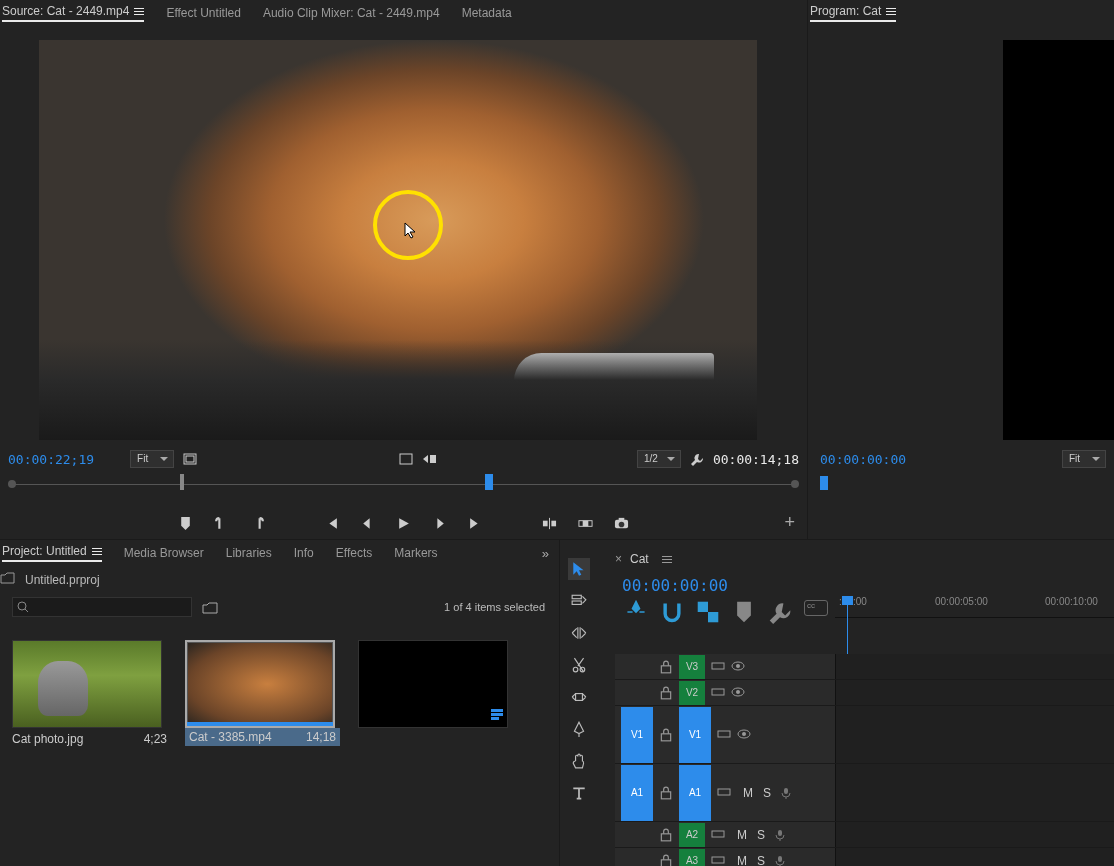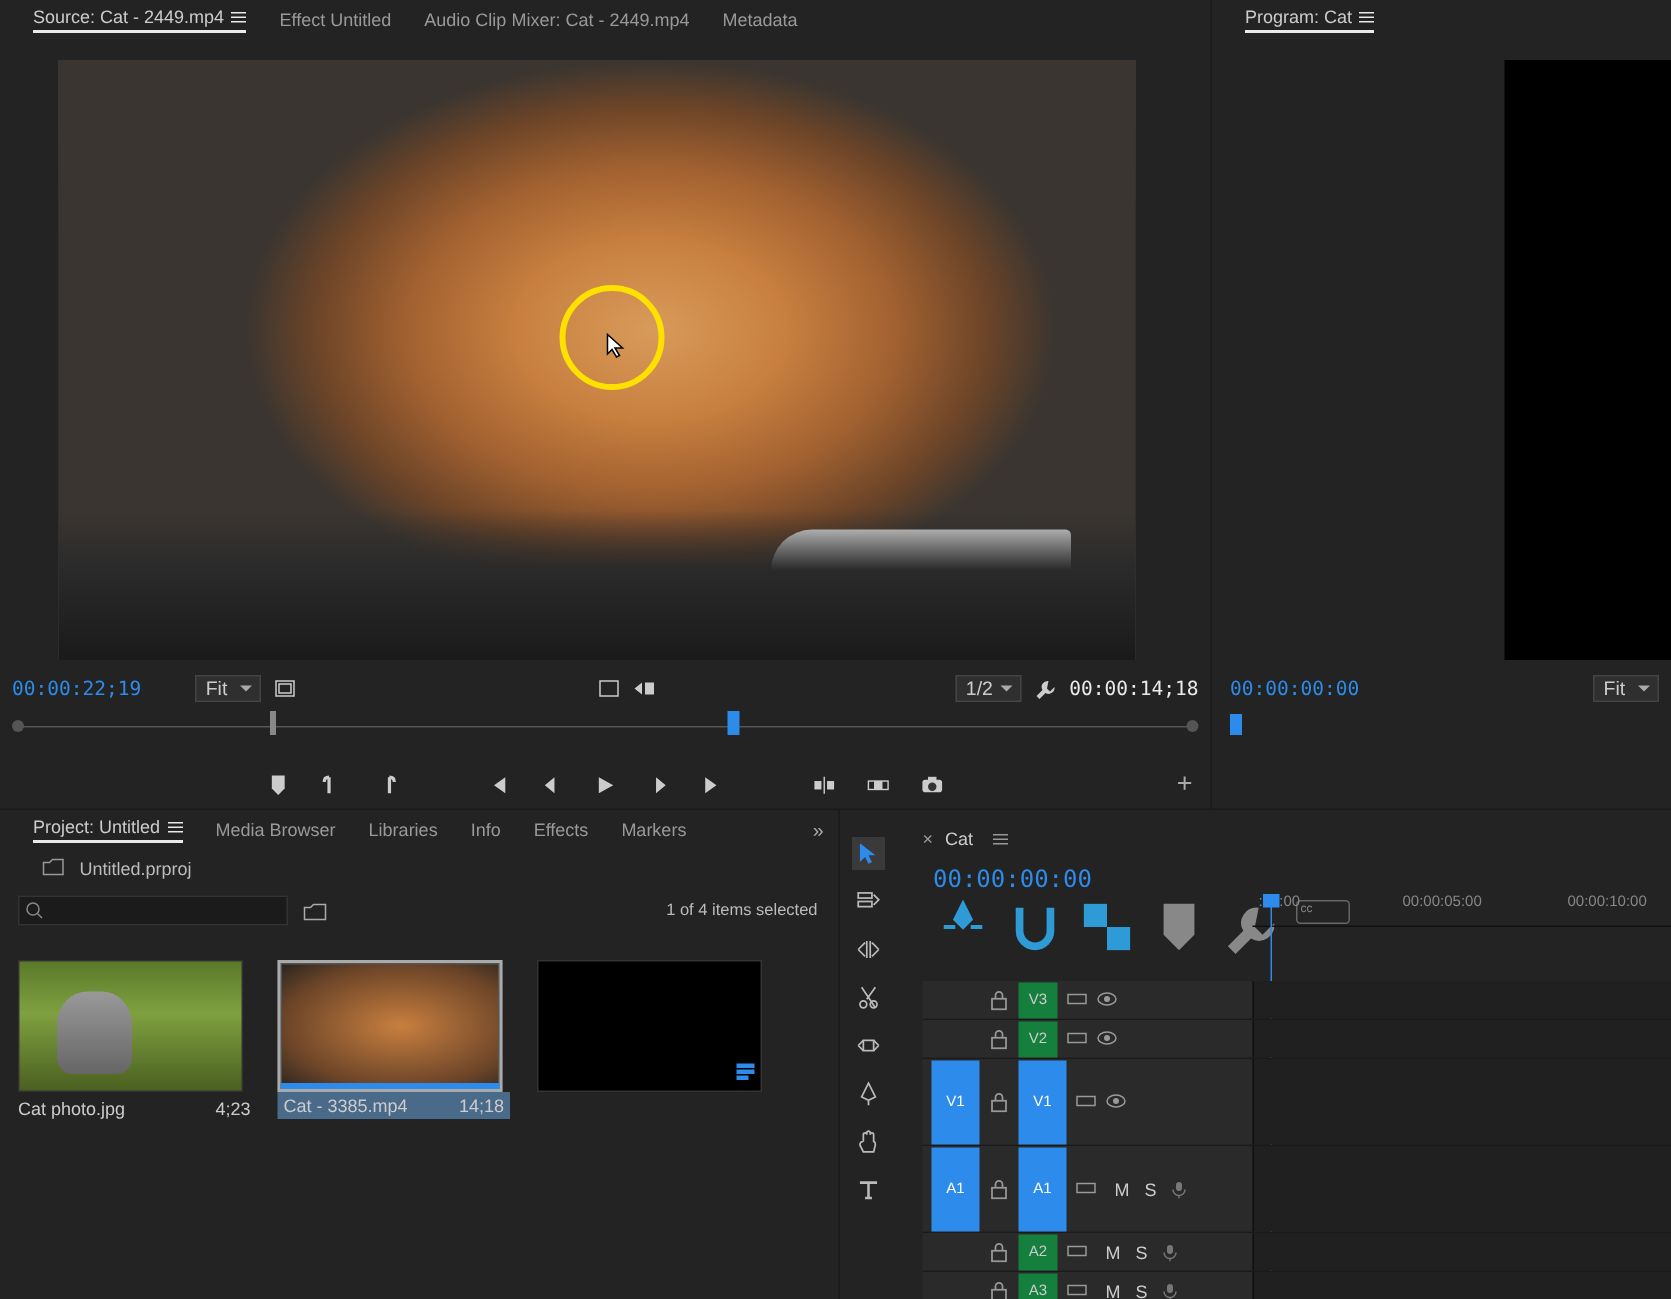--- a/index.html
+++ b/index.html
@@ -1,37 +1,37 @@
 <!DOCTYPE html>
 <html><head>
 <meta charset="utf-8">
 <style>
 *{box-sizing:border-box;margin:0;padding:0;font-family:"Segoe UI",Arial,sans-serif;font-size:12px;color:#ccc;user-select:none}
 body{background:#232323;width:1114px;height:866px;overflow:hidden;position:relative}
 .panel{background:#232323;position:absolute}
-.tabbar{display:flex;gap:22px;padding:4px 22px;align-items:center;height:26px}
+.tabbar{display:flex;gap:22px;padding:4px 2px;align-items:center;height:26px}
 .tab{color:#999;font-size:12px;cursor:pointer}
 .tab.active{color:#eaeaea;border-bottom:2px solid #eaeaea;padding-bottom:2px}
 .icon-hamburger{display:inline-flex;flex-direction:column;gap:2px;margin-left:5px;vertical-align:middle}
 .icon-hamburger span{width:10px;height:1px;background:#999}
 .tab.active .icon-hamburger span{background:#eaeaea}
 
 
 #source-panel{left:0;top:0;width:808px;height:540px;border-right:1px solid #1a1a1a;border-bottom:1px solid #1a1a1a}
 #source-video{position:absolute;left:39px;top:40px;width:718px;height:400px;background:#3a3a3a;overflow:hidden}
 .cat-image{width:100%;height:100%;background:radial-gradient(ellipse 300px 200px at 55% 45%,#d89b5a 0%,#c87f3f 30%,#a06030 55%,#6b4428 75%,#3a3530 90%),linear-gradient(180deg,#555 0%,#444 15%,transparent 30%);position:relative}
 .cat-image::after{content:"";position:absolute;left:0;right:0;bottom:0;height:25%;background:linear-gradient(180deg,transparent,#2a2a2a 40%,#1a1a1a)}
 .remote{position:absolute;right:6%;bottom:8%;width:200px;height:55px;background:linear-gradient(180deg,#eee,#ccc);border-radius:30px 4px 4px 30px}
 .highlight-ring{position:absolute;width:70px;height:70px;border:4px solid #ffe100;border-radius:50%;left:373px;top:190px;pointer-events:none}
 .cursor-arrow{position:absolute;left:404px;top:222px;pointer-events:none}
 
 #source-controls{position:absolute;left:8px;top:448px;right:8px;height:22px;display:flex;align-items:center;gap:8px}
 .timecode{color:#2d8ceb;font-family:Consolas,monospace;font-size:13px}
 .timecode.white{color:#eaeaea}
-.dropdown{background:#2f2f2f;border:1px solid #444;padding:1px 4px 1px 6px;position:relative;font-size:13px;height:18px;line-height:14px;min-width:44px}
+.dropdown{background:#2f2f2f;border:1px solid #444;padding:1px 4px 1px 6px;position:relative;font-size:10px;height:18px;line-height:14px;min-width:44px}
 .dropdown::after{content:"";position:absolute;right:5px;top:6px;border:4px solid transparent;border-top-color:#aaa}
 .small-icon{width:16px;height:16px;display:inline-flex;align-items:center;justify-content:center;color:#ccc}
 
 #source-ruler{position:absolute;left:8px;top:474px;right:8px;height:24px}
 .ruler-track{position:absolute;left:4px;right:4px;top:10px;height:1px;background:#555}
 .ruler-dot{position:absolute;width:8px;height:8px;border-radius:50%;background:#555;top:6px}
 .playhead-src{position:absolute;top:0;left:477px;width:8px;height:16px;background:#2d8ceb}
 .inpoint{position:absolute;top:0;left:172px;width:4px;height:16px;background:#888}
 
 #transport{position:absolute;left:0;right:0;top:508px;height:30px;display:flex;align-items:center;justify-content:center;gap:18px}
@@ -43,21 +43,21 @@
 #program-panel{left:808px;top:0;right:0;height:540px;border-bottom:1px solid #1a1a1a}
 #program-video{position:absolute;left:195px;top:40px;width:200px;height:400px;background:#000}
 #program-controls{position:absolute;left:12px;top:448px;right:8px;height:22px;display:flex;align-items:center;gap:10px}
 #program-ruler{position:absolute;left:12px;top:476px;right:8px;height:20px}
 .prog-playhead{position:absolute;left:0;top:0;width:8px;height:14px;background:#2d8ceb}
 
 
 #project-panel{left:0;top:540px;width:560px;bottom:0;border-right:1px solid #1a1a1a}
 #project-tabs{height:26px}
 .chevrons{position:absolute;right:10px;top:6px;color:#aaa;font-size:13px}
-#project-sub{padding:6px 28px;display:flex;align-items:flex-start;gap:10px}
+#project-sub{padding:6px 0;display:flex;align-items:center;gap:10px}
 .bin-icon svg{width:15px;height:12px}
 #project-search{padding:4px 12px;display:flex;align-items:center;gap:10px}
 .search-box{background:#1b1b1b;border:1px solid #333;width:180px;height:20px;padding:0 5px;position:relative}
 .search-box svg{position:absolute;left:4px;top:3px}
 .sel-status{position:absolute;right:14px;color:#bbb;font-size:11px}
 
 #thumbs{position:absolute;left:12px;top:100px;right:12px;display:flex;flex-wrap:wrap;gap:18px}
 .thumb{width:155px}
 .thumb.sequence{width:155px}
 .thumb-img{width:150px;height:88px;background:#333;position:relative;border:1px solid transparent}
@@ -80,21 +80,21 @@
 #timeline-panel{left:560px;top:540px;right:0;bottom:0}
 .tools-col{position:absolute;left:4px;top:18px;width:30px;display:flex;flex-direction:column;gap:10px;align-items:center}
 .tool{width:22px;height:22px;display:flex;align-items:center;justify-content:center;cursor:pointer;color:#bbb}
 .tool.active{background:#3a3a3a}
 .tool svg{width:16px;height:16px}
 
 #seq-tab{position:absolute;left:55px;top:12px;display:flex;align-items:center;gap:8px}
 .close-x{color:#999;font-size:12px}
 #seq-timecode{position:absolute;left:62px;top:36px;color:#2d8ceb;font-family:Consolas,monospace;font-size:16px}
 #seq-toolbar{position:absolute;left:64px;top:60px;display:flex;gap:12px;align-items:center}
-.seq-tool-icon{width:36px;height:16px;color:#2e9bd6}
+.seq-tool-icon{width:24px;height:16px;color:#2e9bd6}
 .seq-tool-icon.dim{color:#888}
 
 #time-ruler{position:absolute;left:275px;right:0;top:56px;height:22px;border-bottom:1px solid #111}
 .time-label{position:absolute;top:0;font-size:10px;color:#888}
 .tl-playhead{position:absolute;top:0;width:1px;height:300px;background:#2d8ceb}
 .tl-playhead::before{content:"";position:absolute;left:-5px;top:0;width:11px;height:9px;background:#2d8ceb}
 
 #tracks{position:absolute;left:55px;top:114px;right:0;bottom:0}
 .track-row{height:26px;display:flex;align-items:center;border-bottom:1px solid #1a1a1a;position:relative}
 .track-row.tall{height:58px}

